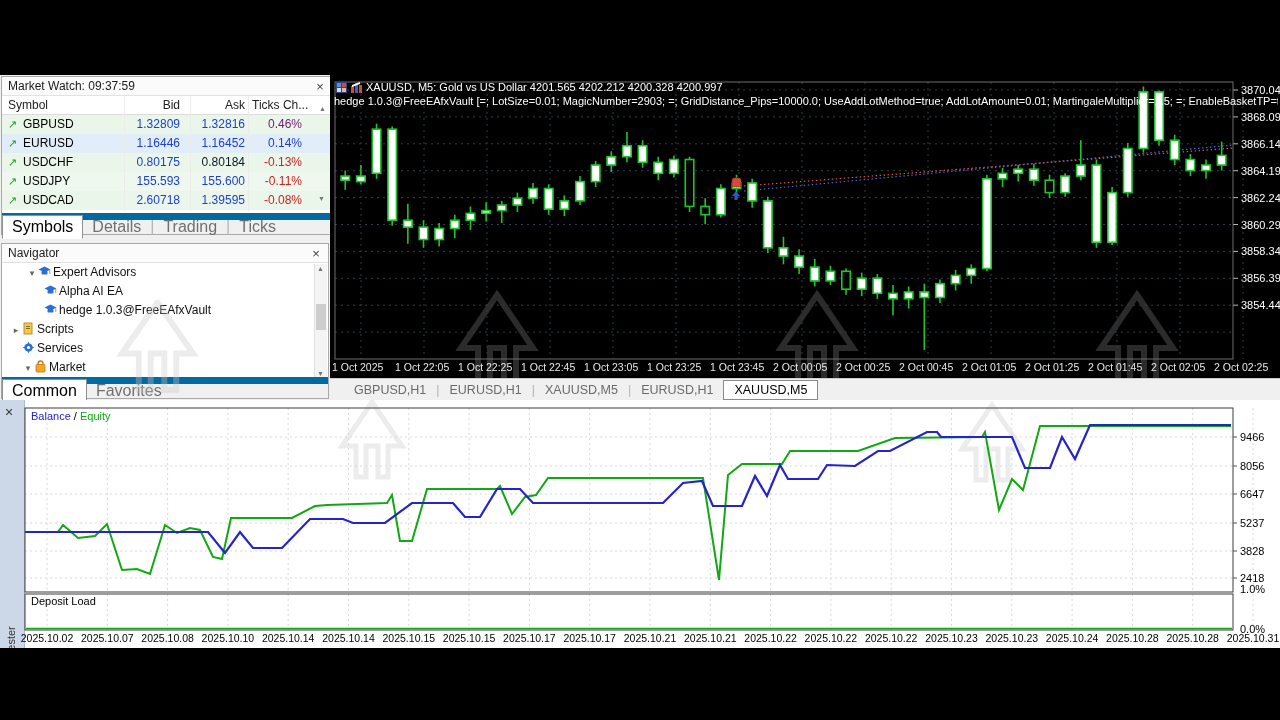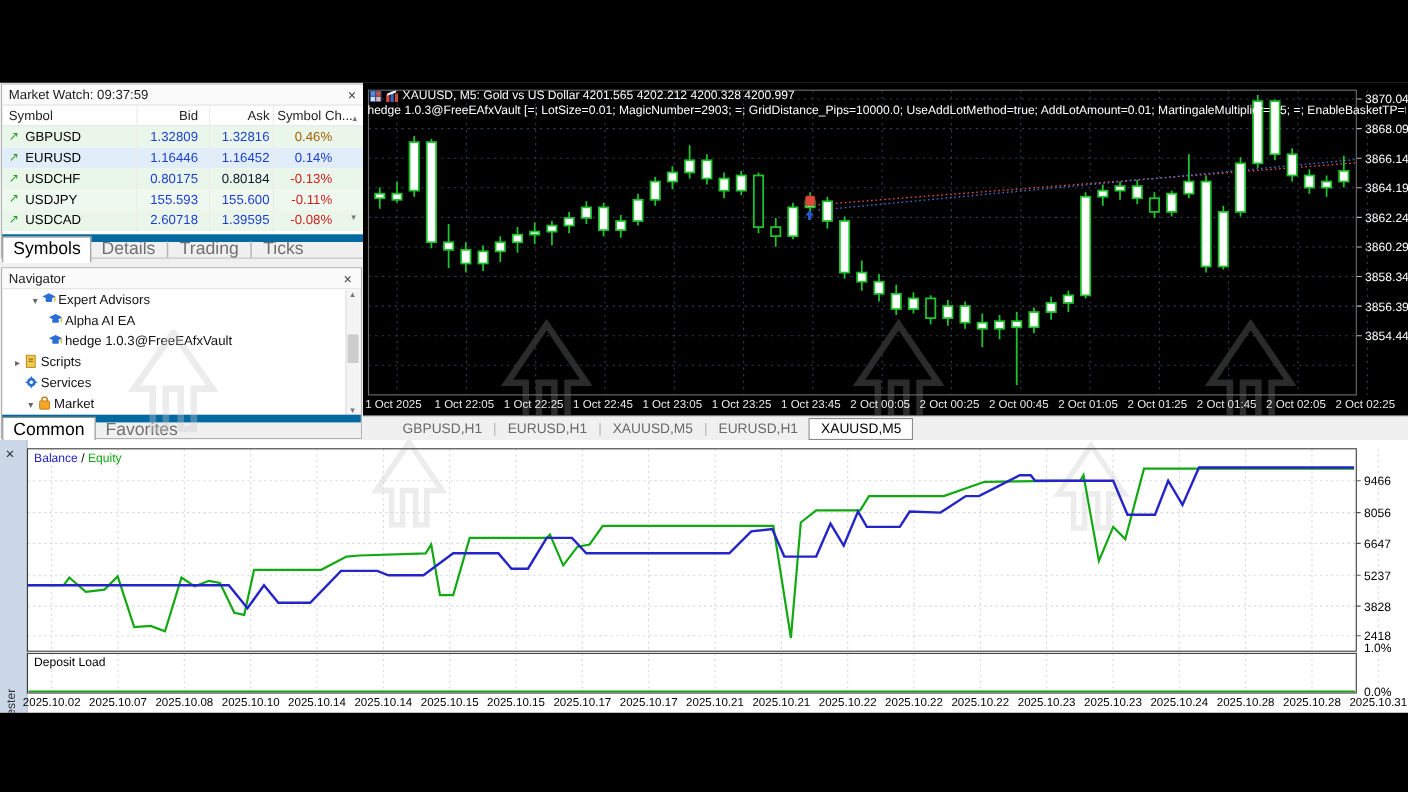--- a/index.html
+++ b/index.html
@@ -39,21 +39,21 @@
   .tree-item { position:relative; height:19px; line-height:19px; white-space:nowrap; }
   .tree-item .exp { display:inline-block; width:12px; color:#666; font-size:9px; text-align:center; }
   .tree-item .ticon { display:inline-block; width:15px; vertical-align:-2px; }
   
   #chart-window { position:absolute; left:330px; top:75px; width:950px; height:303px; background:#000; }
   #chart-svg { position:absolute; left:0; top:0; }
   .chart-title-row { position:absolute; left:6px; top:6px; display:flex; align-items:center; gap:4px; }
   .chart-title { color:#fff; font-size:11px; white-space:nowrap; }
   .ea-line { position:absolute; left:4px; top:20px; color:#fff; font-size:11px; white-space:nowrap; width:944px; overflow:hidden; }
   #chart-tabbar { position:absolute; left:330px; top:378px; width:950px; height:22px; background:#f0f0f0;
-       border-top:1px solid #cfcfcf; display:flex; align-items:center; font-size:12.5px; color:#6a6a6a; padding-left:26px; }
+       border-top:1px solid #cfcfcf; display:flex; align-items:center; font-size:12.5px; color:#6a6a6a; padding-left:14px; }
   #chart-tabbar .ctab { padding:2px 10px; }
   #chart-tabbar .ctab.active { background:#fff; border:1px solid #8a8a8a; color:#000; }
   #chart-tabbar .sep { color:#b5b5b5; }
   
   #tester { position:absolute; left:0; top:400px; width:1280px; height:248px; background:#fff; }
   #tester-strip { position:absolute; left:0; top:0; width:25px; height:248px; background:#ccd8e8;
        border-right:1px solid #aebbcd; overflow:hidden; }
   #tester-strip .close { position:absolute; left:5px; top:4px; color:#333; font-size:14px; }
   #tester-strip .vtext { position:absolute; left:5px; top:300px; transform-origin:0 0;
        transform:rotate(-90deg); font-size:11px; color:#333; white-space:nowrap; }
@@ -68,30 +68,30 @@
 
     <div id="market-watch" class="panel" style="left:1px;top:1px;">
       <div class="titlebar">
         <span>Market Watch: 09:37:59</span>
         <span class="close">×</span>
       </div>
       <div class="mw-header">
         <span style="left:6px">Symbol</span>
         <span style="left:78px;width:100px;text-align:right">Bid</span>
         <span style="left:146px;width:97px;text-align:right">Ask</span>
-        <span style="left:250px">Symbol Ch...</span>
+        <span style="left:250px">Ticks Ch...</span>
         <span class="vscroll" style="top:3px;right:3px">▲</span>
       </div>
       <div class="mw-rows" id="mw-rows">
           <div class="mw-row" style="background: rgb(233, 246, 233);">
             <span class="sym-arrow">↗</span>
             <span class="sym">GBPUSD</span>
             <span class="bid" style="color:#1c3fd0">1.32809</span>
             <span class="ask" style="color:#1c3fd0">1.32816</span>
-            <span class="chg" style="color:#a16207">0.46%</span>
+            <span class="chg" style="color:#701a75">0.46%</span>
           </div>
           <div class="mw-row" style="background: rgb(226, 237, 250);">
             <span class="sym-arrow">↗</span>
             <span class="sym">EURUSD</span>
             <span class="bid" style="color:#1c3fd0">1.16446</span>
             <span class="ask" style="color:#1c3fd0">1.16452</span>
             <span class="chg" style="color:#1c3fd0">0.14%</span>
           </div>
           <div class="mw-row" style="background: rgb(233, 246, 233);">
             <span class="sym-arrow">↗</span>

